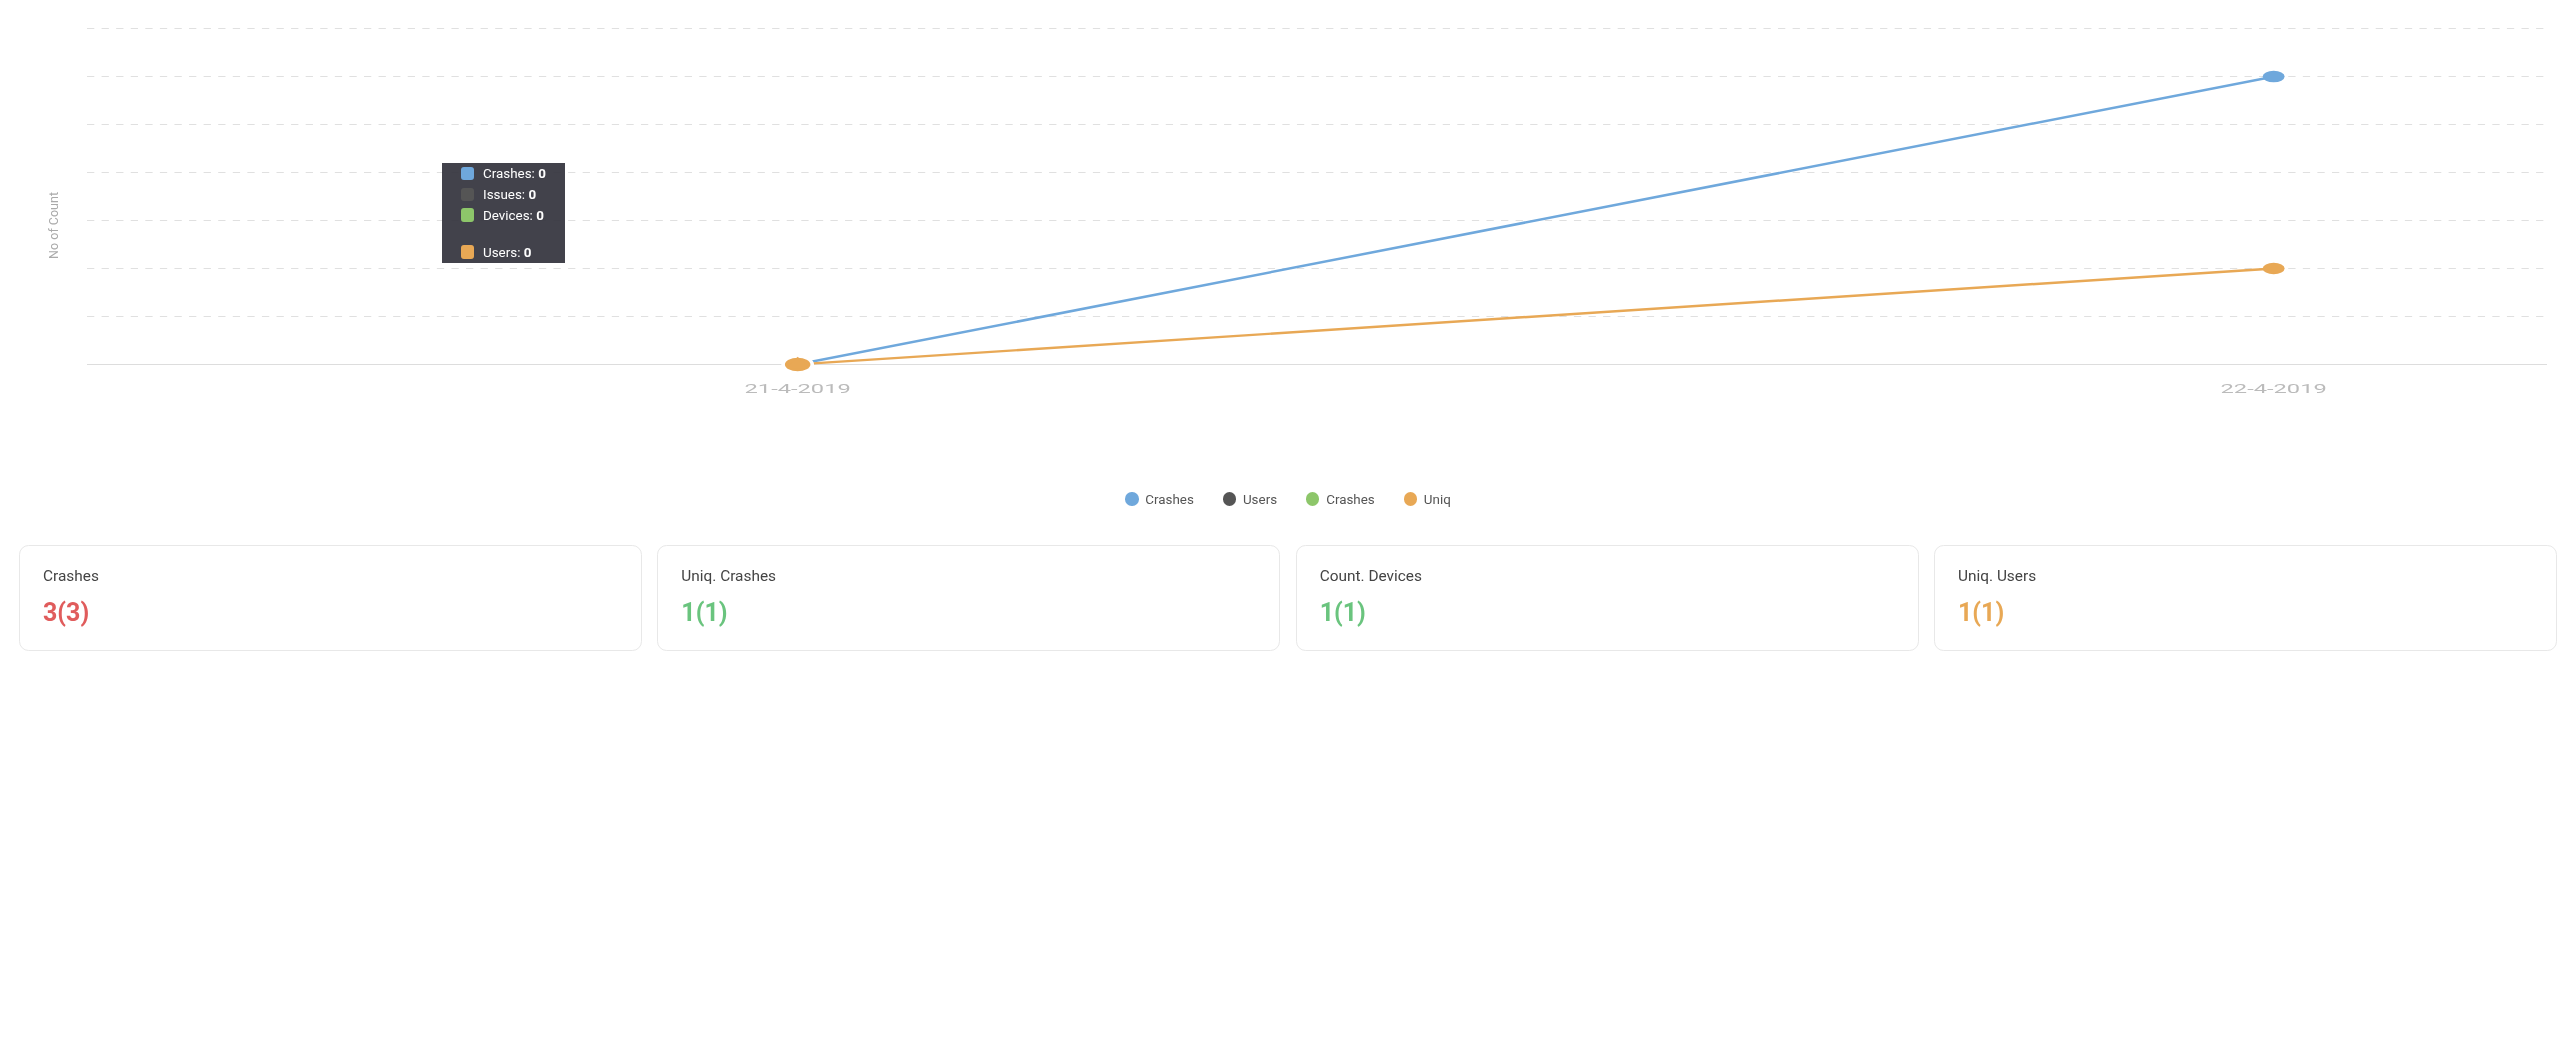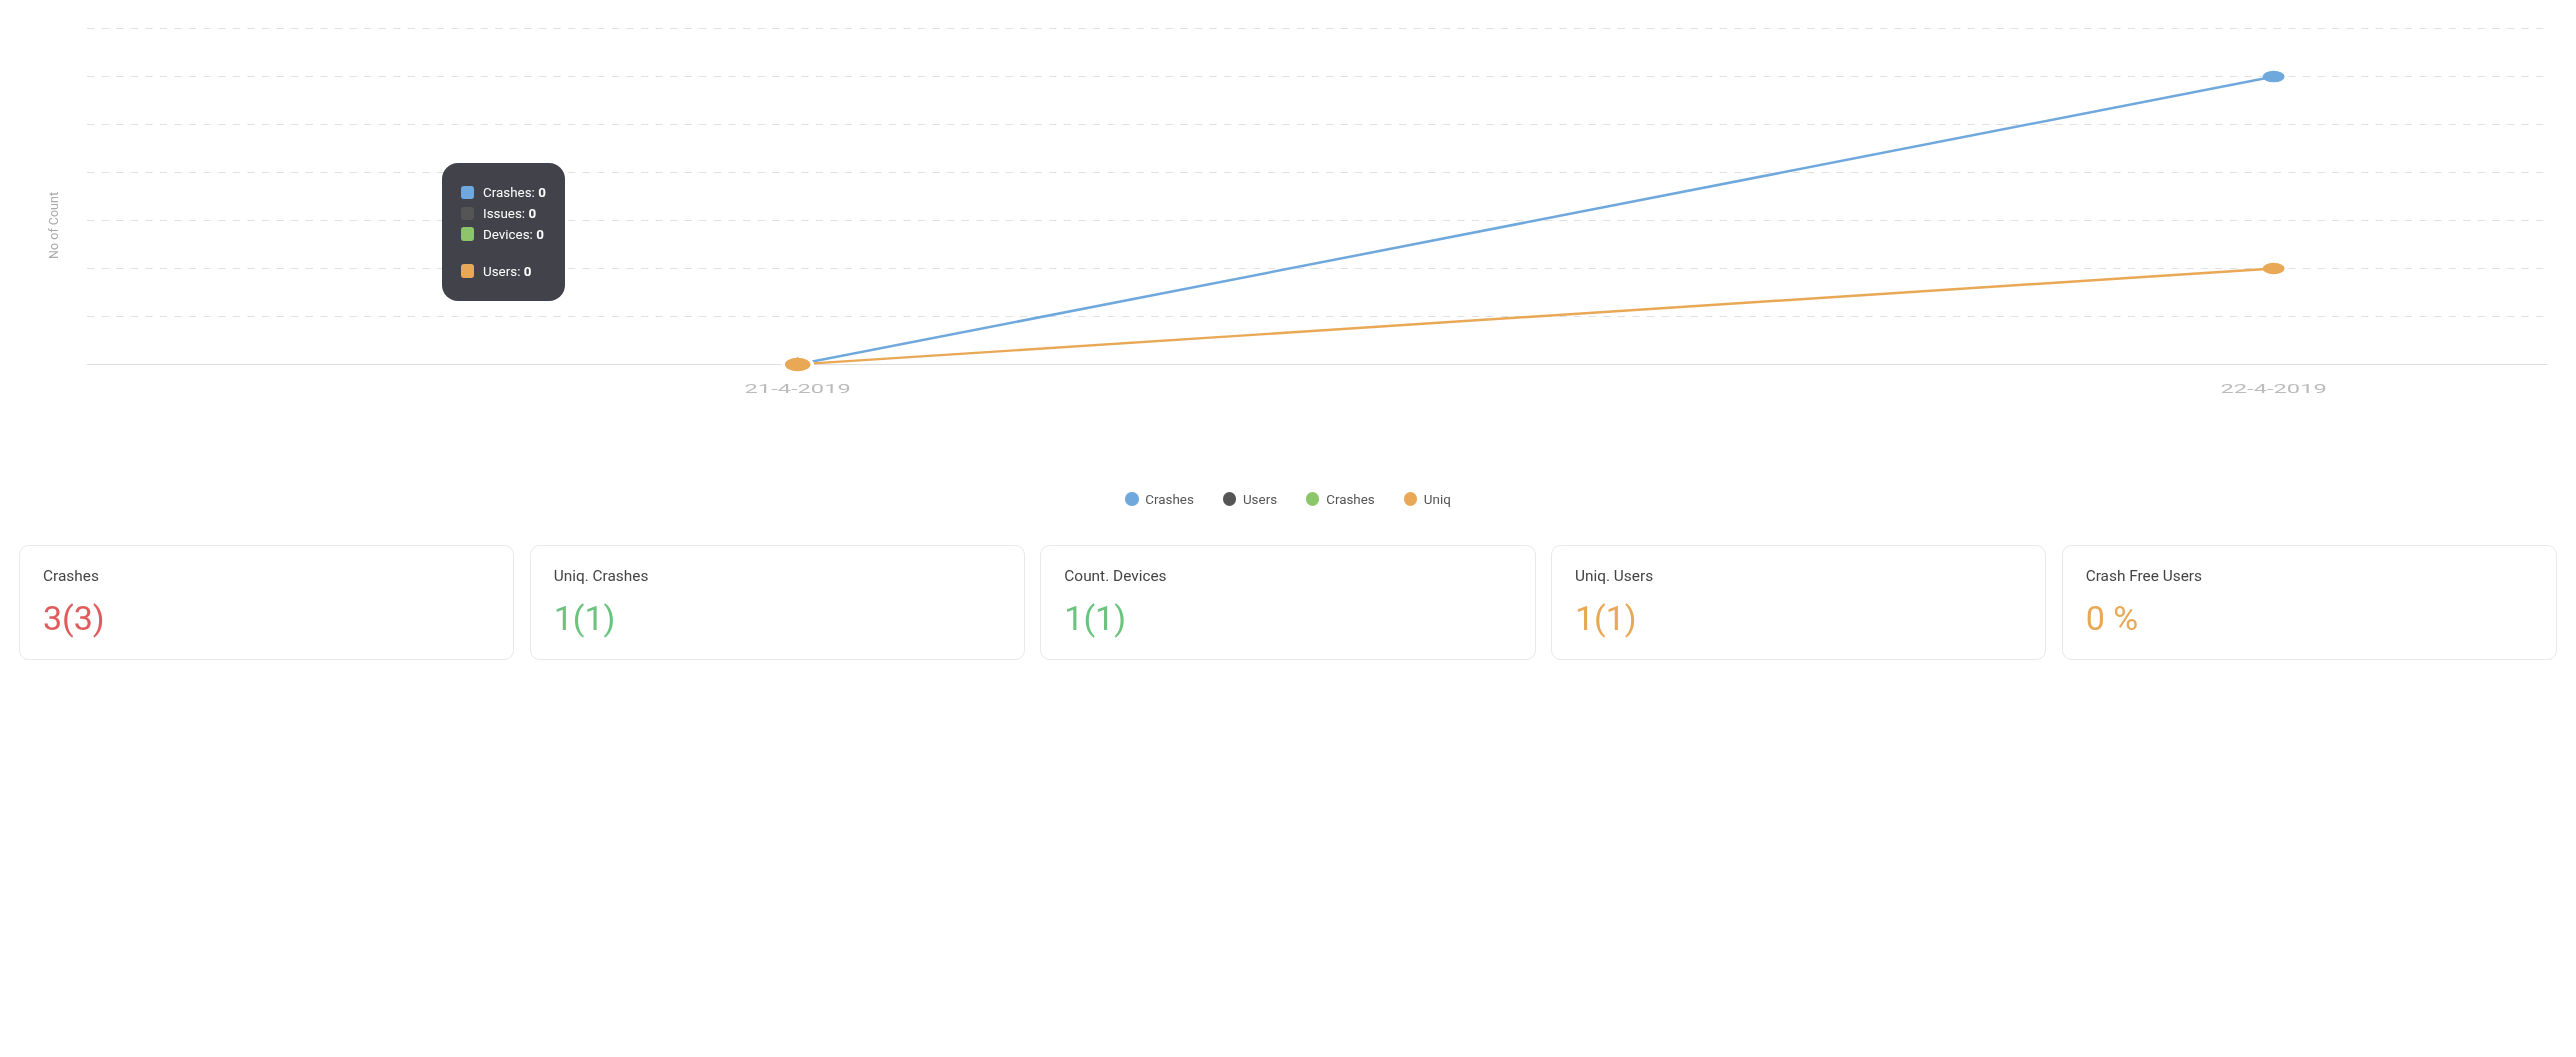--- a/index.html
+++ b/index.html
@@ -69,34 +69,34 @@
     }
 
     .stat-label {
       font-size: 15.4px;
       color: #444;
       margin-bottom: 13.4px;
       font-weight: 400;
     }
 
     .stat-value {
-      font-size: 34px;
-      font-weight: 400;
+      font-size: 25px;
+      font-weight: 700;
     }
 
     .stat-value.red { color: #e05c5c; }
     .stat-value.green { color: #6ac47e; }
     .stat-value.orange { color: #e8a855; }
 
     
     .tooltip-box {
       position: absolute;
       background: rgba(50,50,60,0.92);
-      border-radius: 16px;
-      padding: 22px 19px;
+      border-radius: 0;
+      padding: 3px 19px;
       color: #fff;
       font-size: 13.4px;
       z-index: 10;
       pointer-events: none;
     }
 
     .tooltip-row {
       display: flex;
       align-items: center;
       gap: 8.6px;
@@ -217,18 +217,14 @@
     <div class="stat-value green">1(1)</div>
   </div>
   <div class="stat-card">
     <div class="stat-label">Count. Devices</div>
     <div class="stat-value green">1(1)</div>
   </div>
   <div class="stat-card">
     <div class="stat-label">Uniq. Users</div>
     <div class="stat-value orange">1(1)</div>
   </div>
-  <div class="stat-card">
-    <div class="stat-label">Crash Free Users</div>
-    <div class="stat-value orange">0 %</div>
-  </div>
 </div>
 
 
 </body></html>

